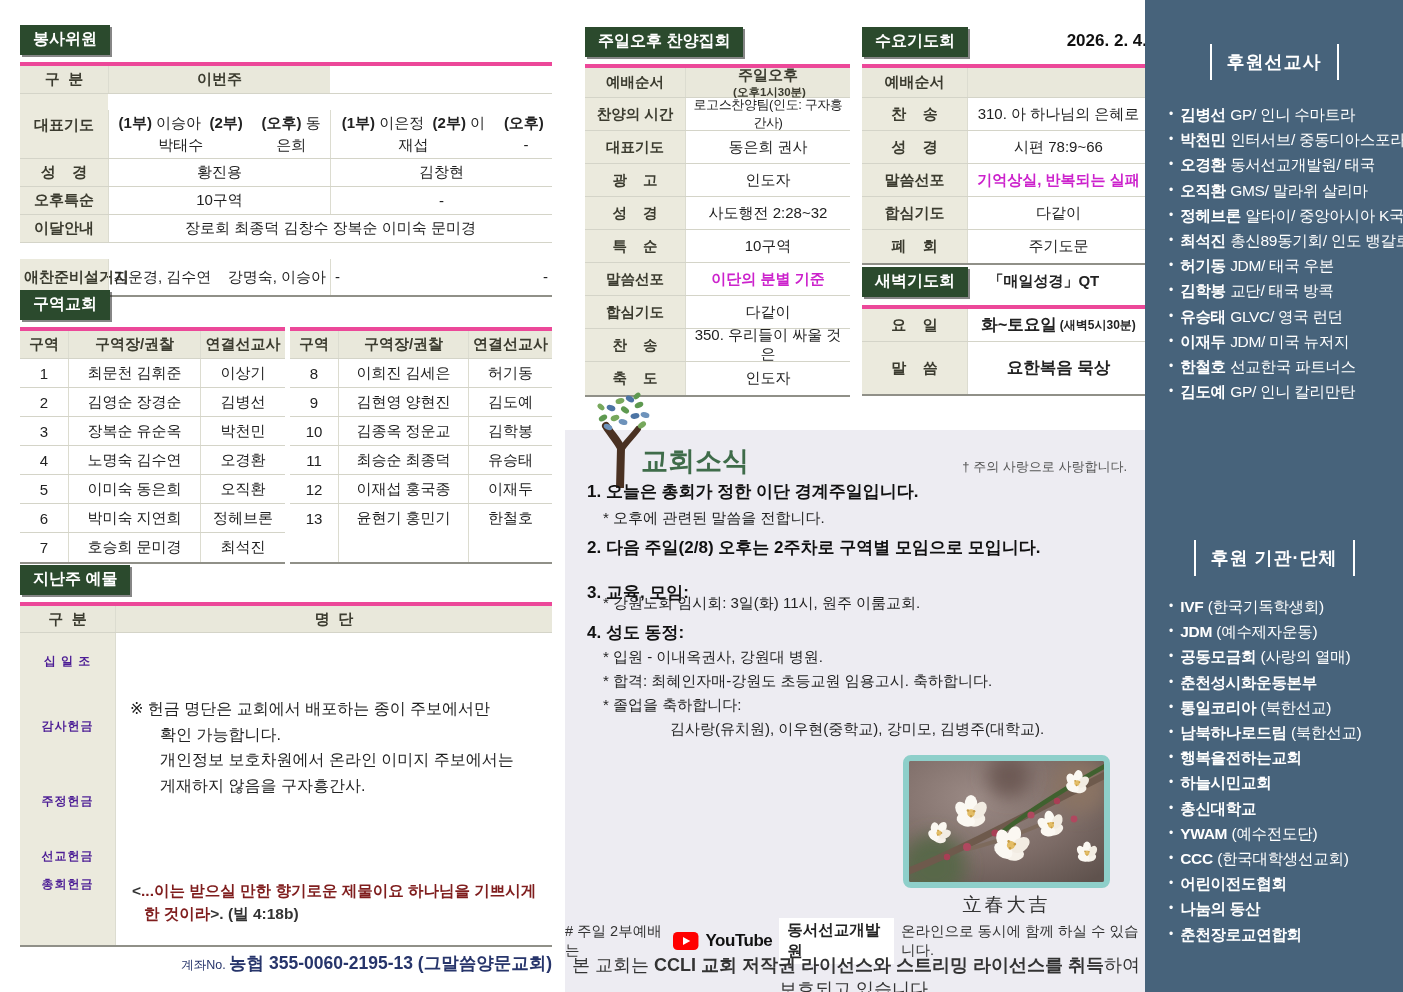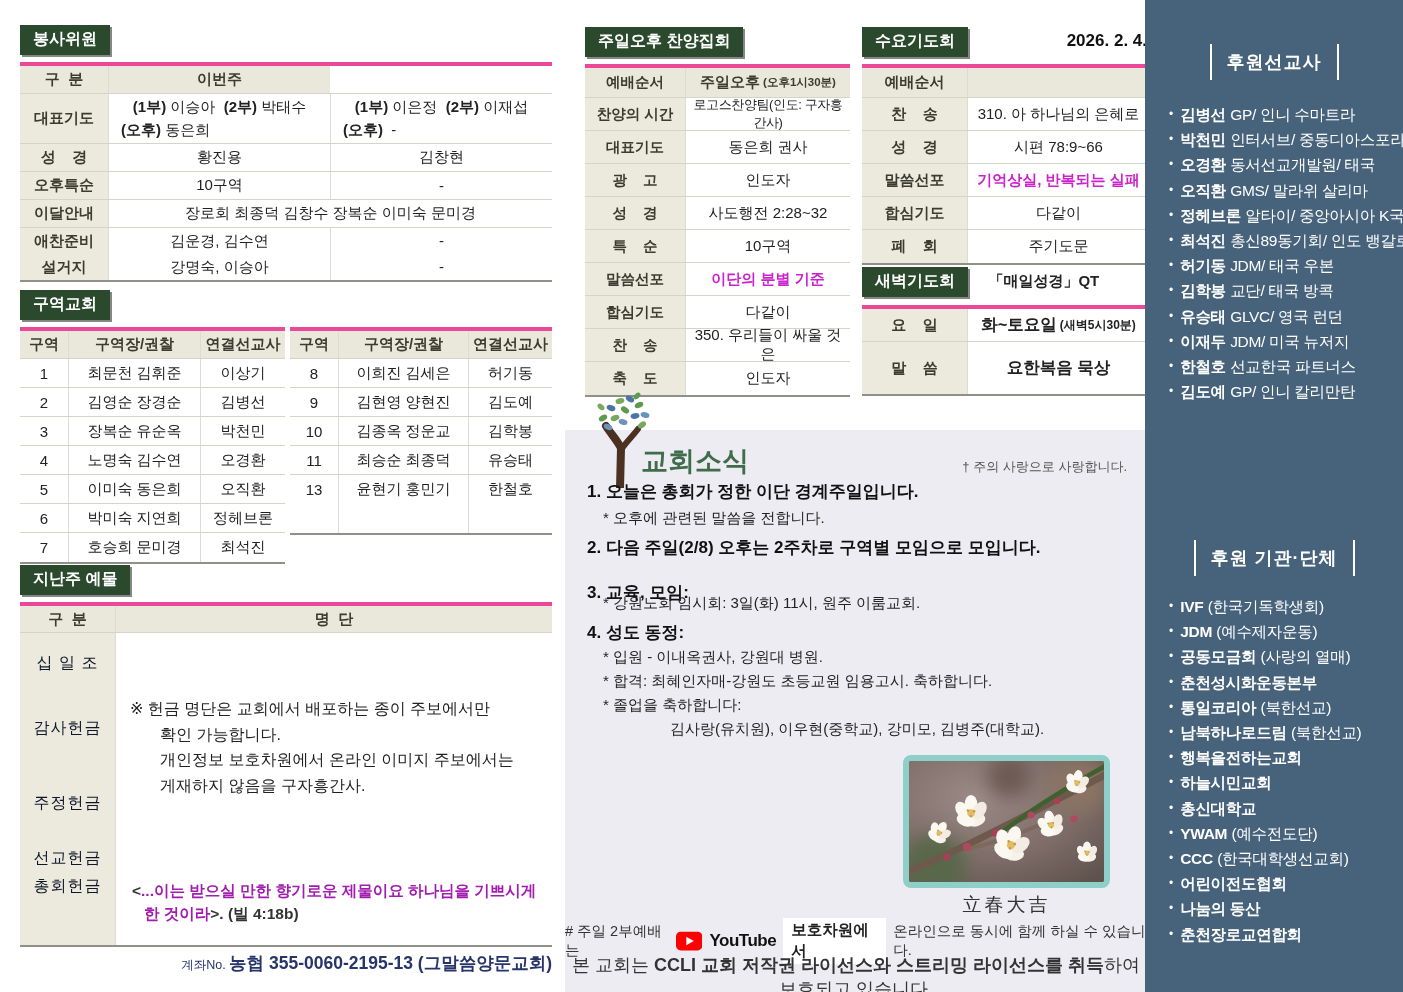--- a/index.html
+++ b/index.html
@@ -21,54 +21,54 @@
   .lab { background:#ebeadd; font-weight:600; color:#3b3b2f; white-space:pre; }
   .pre { white-space:pre; }
   .accent { color:#cc22cc; font-weight:700; }
 
   
   .sec-volunteers { position:absolute; left:20px; top:25px; width:532px; }
   .vt { margin-top:7px; }
   .vt .c1 { width:88px; } .vt .c2 { width:222px; } .vt .c3 { width:222px; }
   .vt .c23 { width:444px; }
   .vrow-h { height:28px; } .vrow-rep { min-height:50px; } .vrow-s { height:28px; } .vrow-meal { min-height:52px; }
-  .two-line { display:flex; flex-direction:column; justify-content:space-between; line-height:1.45; }
+  .two-line { display:flex; flex-direction:row; justify-content:space-between; line-height:1.45;margin-top:16px; }
 
   .sec-district { position:absolute; left:20px; top:290px; width:532px; }
   .gwrap { position:relative; margin-top:7px; height:231px; }
   .gt { position:absolute; top:0; width:265px; }
   .gt.right { left:270px; width:262px; }
   .gt .c1 { width:48px; } .gt .c2 { width:132px; } .gt .c3 { width:85px; }
   .gt.right .c2 { width:130px; } .gt.right .c3 { width:84px; }
   .grow { height:29px; }
   .ghead { height:28px; }
 
   .sec-offering { position:absolute; left:20px; top:565px; width:532px; }
   .ot { margin-top:7px; height:345px; display:flex; flex-direction:column; }
   .ot-head { display:flex; height:26px; }
   .ot-head .c1 { width:95px; } .ot-head .c2 { width:437px; }
   .ot-body { display:flex; flex:1; border-top:1px solid #d4d4c8; }
   .ot-lab { width:95px; background:#ebeadd; position:relative; }
-  .ot-lab span { position:absolute; left:0; width:100%; text-align:center; font-weight:400;
-                 font-size:16px; color:#0f172a; letter-spacing:1px; white-space:pre; }
+  .ot-lab span { position:absolute; left:0; width:100%; text-align:center; font-weight:700;
+                 font-size:12px; color:#4c1d95; letter-spacing:1px; white-space:pre; }
   .ol0{top:20px;} .ol1{top:85px;} .ol2{top:160px;} .ol3{top:215px;} .ol4{top:243px;}
   .ot-con { flex:1; position:relative; border-left:1px solid #dcdcd0; }
   .note { position:absolute; left:14px; top:63px; font-size:16px; line-height:1.6; color:#222; }
   .note .ind { padding-left:30px; }
   .verse { position:absolute; left:16px; top:246px; font-size:15.5px; line-height:1.5; font-weight:700; }
-  .verse .vm { color:#a21caf; } .verse .vd { color:#333; }
+  .verse .vm { color:#7f1d1d; } .verse .vd { color:#333; }
   .verse .ind2 { padding-left:12px; }
   .account { position:absolute; left:20px; top:951px; width:532px; text-align:right; }
   .account .alab { font-size:12.5px; color:#27356b; font-weight:500; }
   .account .aval { font-size:17.5px; color:#27356b; font-weight:700; }
 
   
   .sec-afternoon { position:absolute; left:585px; top:27px; width:265px; }
   .at { margin-top:7px; }
-  .at .c1 { width:100px; font-size:14.5px; } .at .c2 { width:165px; }
+  .at .c1 { width:100px; font-size:14.5px; } .at .c2 { width:165px;flex-direction:column; }
   .at .hrow { height:30px; } .at .r { height:33px; }
   .hsub { font-size:11.5px; font-weight:700; margin-left:3px; }
   .small-val { font-size:13px; letter-spacing:-0.4px; }
 
   .sec-wed { position:absolute; left:862px; top:27px; width:287px; }
   .wdate { position:absolute; right:2px; top:4px; font-size:17px; font-weight:700; color:#111; }
   .wt { margin-top:7px; }
   .wt .c1 { width:105px; font-size:15px; } .wt .c2 { width:182px; }
   .wt .hrow { height:30px; } .wt .r { height:33px; }
 
@@ -247,20 +247,25 @@
               <div class="cell c2">김종옥 정운교</div>
               <div class="cell c3">김학봉</div>
             </div>
 
             <div class="trow grow">
               <div class="cell c1">11</div>
               <div class="cell c2">최승순 최종덕</div>
               <div class="cell c3">유승태</div>
             </div>
 
+            <div class="trow grow">
+              <div class="cell c1">12</div>
+              <div class="cell c2">이재섭 홍국종</div>
+              <div class="cell c3">이재두</div>
+            </div>
 
             <div class="trow grow">
               <div class="cell c1">13</div>
               <div class="cell c2">윤현기 홍민기</div>
               <div class="cell c3">한철호</div>
             </div>
           </div>
         <div class="trow grow">
           <div class="cell c1"></div>
           <div class="cell c2"></div>
@@ -484,21 +489,21 @@
     </div>
     <div class="caption">立春大吉</div>
 
     <div class="ytline">
       <span># 주일 2부예배는</span>
       <svg width="28" height="20" viewBox="0 0 28 20">
         <rect width="28" height="20" rx="5" fill="#ff0000"></rect>
         <path d="M11 5.5 L19 10 L11 14.5 Z" fill="#ffffff"></path>
       </svg>
       <span class="ytword">YouTube</span>
-      <span class="ytchip">보호차원에서</span>
+      <span class="ytchip">동서선교개발원</span>
       <span>온라인으로 동시에 함께 하실 수 있습니다.</span>
     </div>
     <div class="ccli">
       <span>본 교회는 </span><b>CCLI 교회 저작권 라이선스와 스트리밍 라이선스를 취득</b><span>하여 보호되고 있습니다.</span>
     </div>
   </div>
 
   <div class="sidebar">
     <div class="sb-title-wrap t1">
       <span class="sb-title">후원선교사</span>

